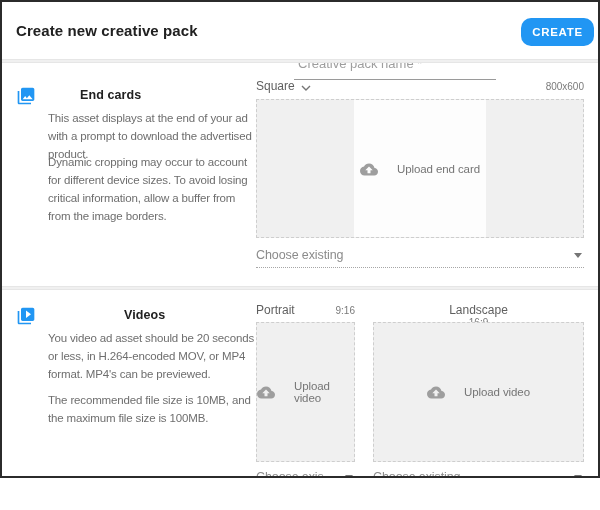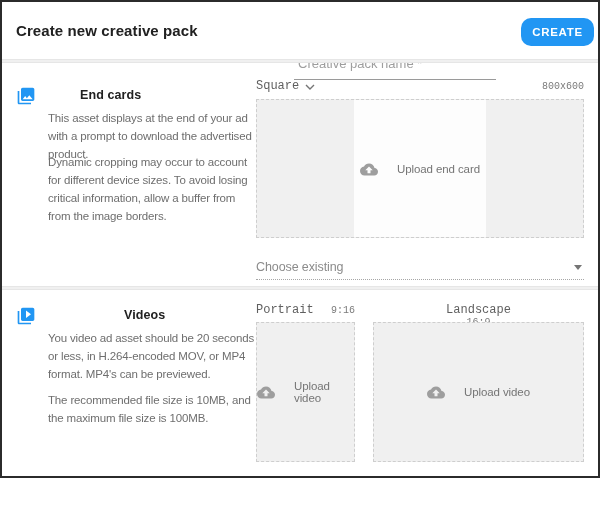--- a/index.html
+++ b/index.html
@@ -40,41 +40,41 @@
   .divider-1{top:57px;}
   .divider-2{top:284px;}
 
   
   .section-icon{width:20px;height:20px;color:var(--accent-blue);}
   .section-icon svg{width:20px;height:20px;display:block;}
   .section-title{font-size:12.5px;font-weight:bold;color:var(--title-text);letter-spacing:.1px;padding-left:32px;}
   .section-desc{width:210px;font-size:11.5px;line-height:18px;color:var(--body-text);letter-spacing:-.15px;}
 
   
-  .asset-head{display:flex;justify-content:space-between;align-items:center;font-family:Liberation Mono, monospace;}
+  .asset-head{display:flex;justify-content:space-between;align-items:center;}
   .asset-type{font-size:12px;color:var(--label-text);display:inline-flex;align-items:center;gap:6px;cursor:pointer;}
   .asset-size{font-size:10px;color:#7a7a7a;}
   .chev{display:inline-block;margin-top:2px;}
 
   .upload-box{
     border:1px dashed var(--dashed-border);background:var(--upload-bg);
     display:flex;align-items:center;justify-content:center;cursor:pointer;
   }
   .upload-inner{display:flex;align-items:center;gap:19px;}
   .cloud{width:18px;height:14px;color:var(--muted-text);}
   .cloud svg{width:18px;height:15px;display:block;}
   .upload-label{font-size:11.5px;color:#757575;letter-spacing:-.1px;}
 
   .endcard-box{padding:0;}
   .endcard-gutter{width:97px;height:100%;background:var(--upload-bg);}
   .endcard-center{flex:1;height:100%;background:#fdfdfd;display:flex;align-items:center;justify-content:center;}
 
   .choose-row{
     display:flex;align-items:center;justify-content:space-between;
-    border-bottom:1px dotted #a6a6a6;cursor:pointer;padding-bottom:5px;margin-top:12px;
+    border-bottom:1px dotted #a6a6a6;cursor:pointer;padding-bottom:5px;
   }
   .choose-label{
     font-size:12.5px;color:#8b8b8b;letter-spacing:-.1px;
     flex:1;min-width:0;overflow:hidden;text-overflow:ellipsis;white-space:nowrap;
   }
   .dd-arrow{
     width:0;height:0;flex:none;margin-left:6px;margin-right:2px;
     border-left:4.5px solid transparent;border-right:4.5px solid transparent;
     border-top:5px solid #757575;
   }

